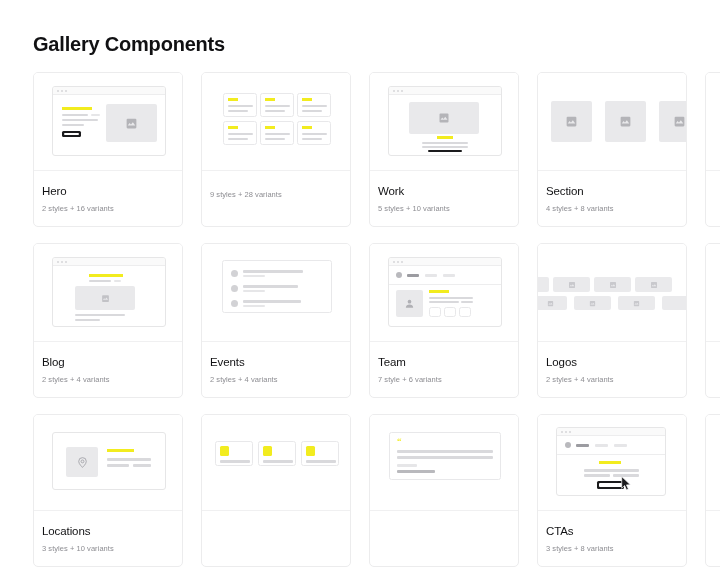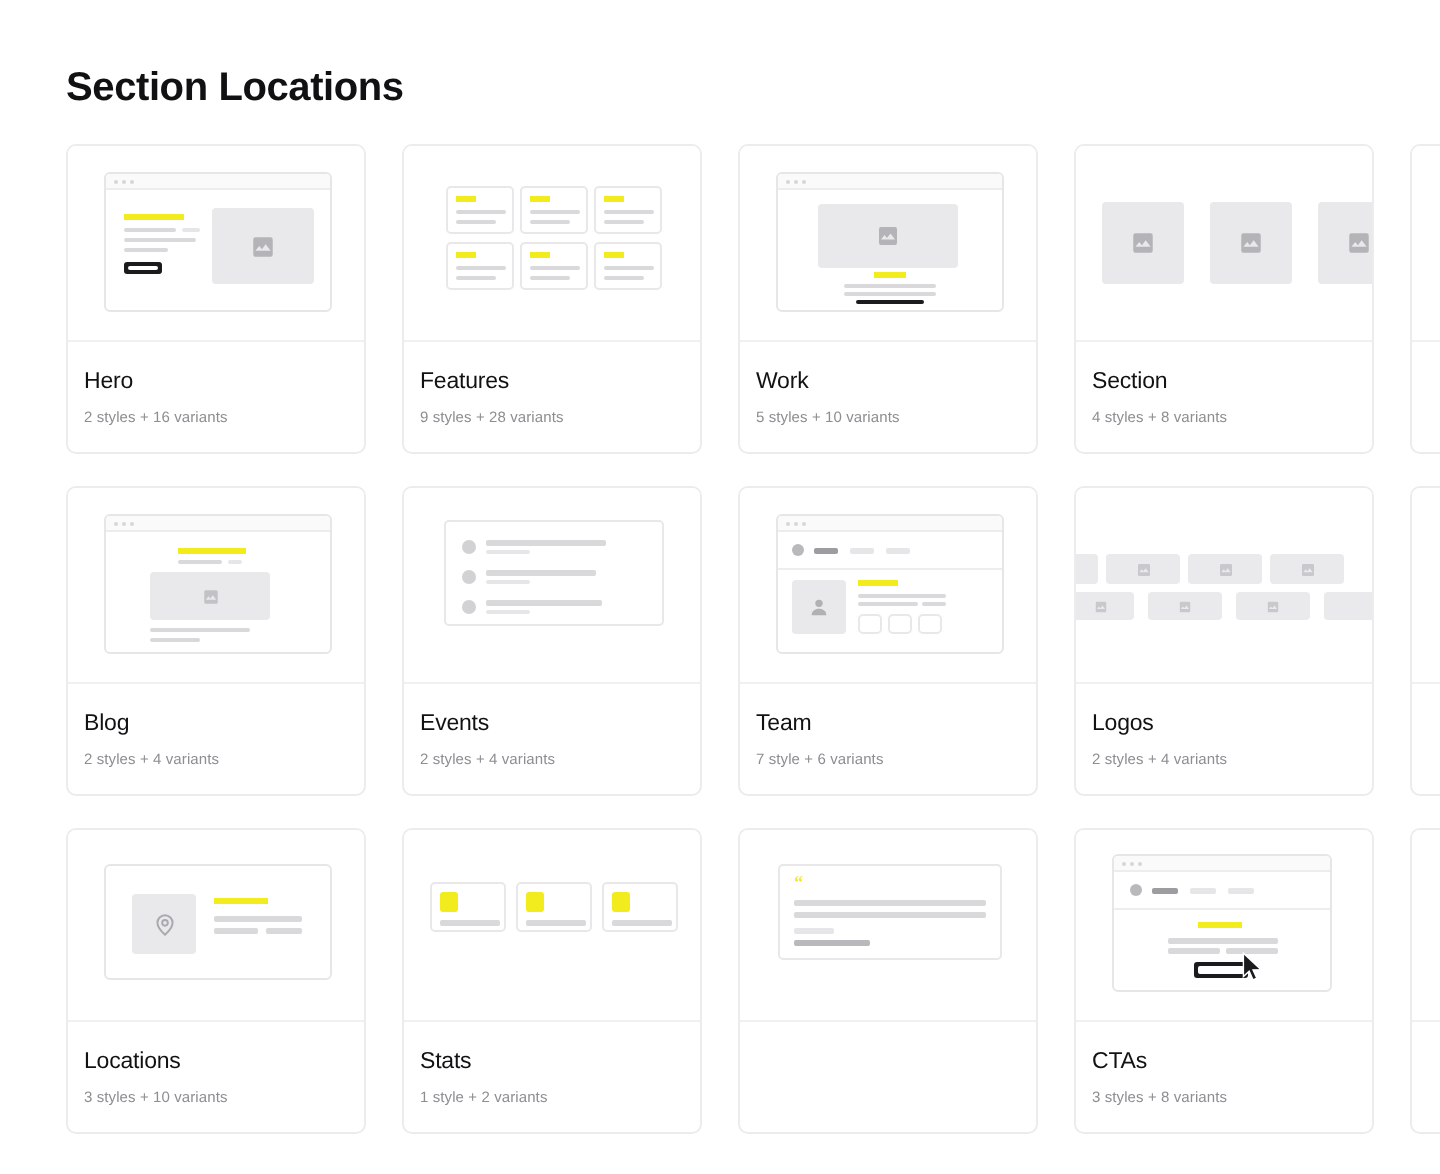--- a/index.html
+++ b/index.html
@@ -134,21 +134,21 @@
 
   .swatch { position: absolute; background: #eaeaec; border-radius: 2px; }
 
   .cursor { position: absolute; z-index: 9; }
 </style>
 </head>
 <body>
 
 <div class="page">
 
-  <div class="page-title">Section Locations</div>
+  <div class="page-title">Gallery Components</div>
 
   <div class="grid">
 
     <div class="card">
       <div class="thumb">
         <div class="win" style="left:18px;top:13px;width:114px;height:70px;">
           <div class="win-bar">
             <span class="dot"></span>
             <span class="dot"></span>
             <span class="dot"></span>
@@ -199,21 +199,20 @@
           <div class="bar" style="left:4px;top:11px;width:25px;height:2px;"></div>
           <div class="bar" style="left:4px;top:16px;width:20px;height:2px;"></div>
         </div>
         <div class="minicard" style="left:95px;top:48px;width:34px;height:24px;">
           <div class="bar yellow" style="left:4px;top:4px;width:10px;height:3px;"></div>
           <div class="bar" style="left:4px;top:11px;width:25px;height:2px;"></div>
           <div class="bar" style="left:4px;top:16px;width:20px;height:2px;"></div>
         </div>
       </div>
       <div class="meta">
-        <div class="card-title">Features</div>
         <div class="card-sub">9 styles + 28 variants</div>
       </div>
     </div>
 
     <div class="card">
       <div class="thumb">
         <div class="win" style="left:18px;top:13px;width:114px;height:70px;">
           <div class="win-bar">
             <span class="dot"></span>
             <span class="dot"></span>
@@ -420,24 +419,20 @@
         </div>
         <div class="minicard" style="left:56px;top:26px;width:38px;height:25px;">
           <div class="bar yellow" style="left:4px;top:4px;width:9px;height:10px;border-radius:1.5px;"></div>
           <div class="bar" style="left:4px;top:18px;width:30px;height:2.5px;"></div>
         </div>
         <div class="minicard" style="left:99px;top:26px;width:38px;height:25px;">
           <div class="bar yellow" style="left:4px;top:4px;width:9px;height:10px;border-radius:1.5px;"></div>
           <div class="bar" style="left:4px;top:18px;width:30px;height:2.5px;"></div>
         </div>
       </div>
-      <div class="meta">
-        <div class="card-title">Stats</div>
-        <div class="card-sub">1 style + 2 variants</div>
-      </div>
     </div>
 
     <div class="card tall">
       <div class="thumb">
         <div class="minicard" style="left:19px;top:17px;width:112px;height:48px;">
           <div style="position:absolute;left:7px;top:4px;font-size:9px;line-height:9px;color:#f2ec1f;font-family:'Liberation Serif',serif;font-weight:700;">“</div>
           <div class="bar" style="left:7px;top:17px;width:96px;height:2.5px;"></div>
           <div class="bar" style="left:7px;top:23px;width:96px;height:2.5px;"></div>
           <div class="bar lite" style="left:7px;top:31px;width:20px;height:2.5px;"></div>
           <div class="bar" style="left:7px;top:37px;width:38px;height:3px;background:#b9b9bd;"></div>

